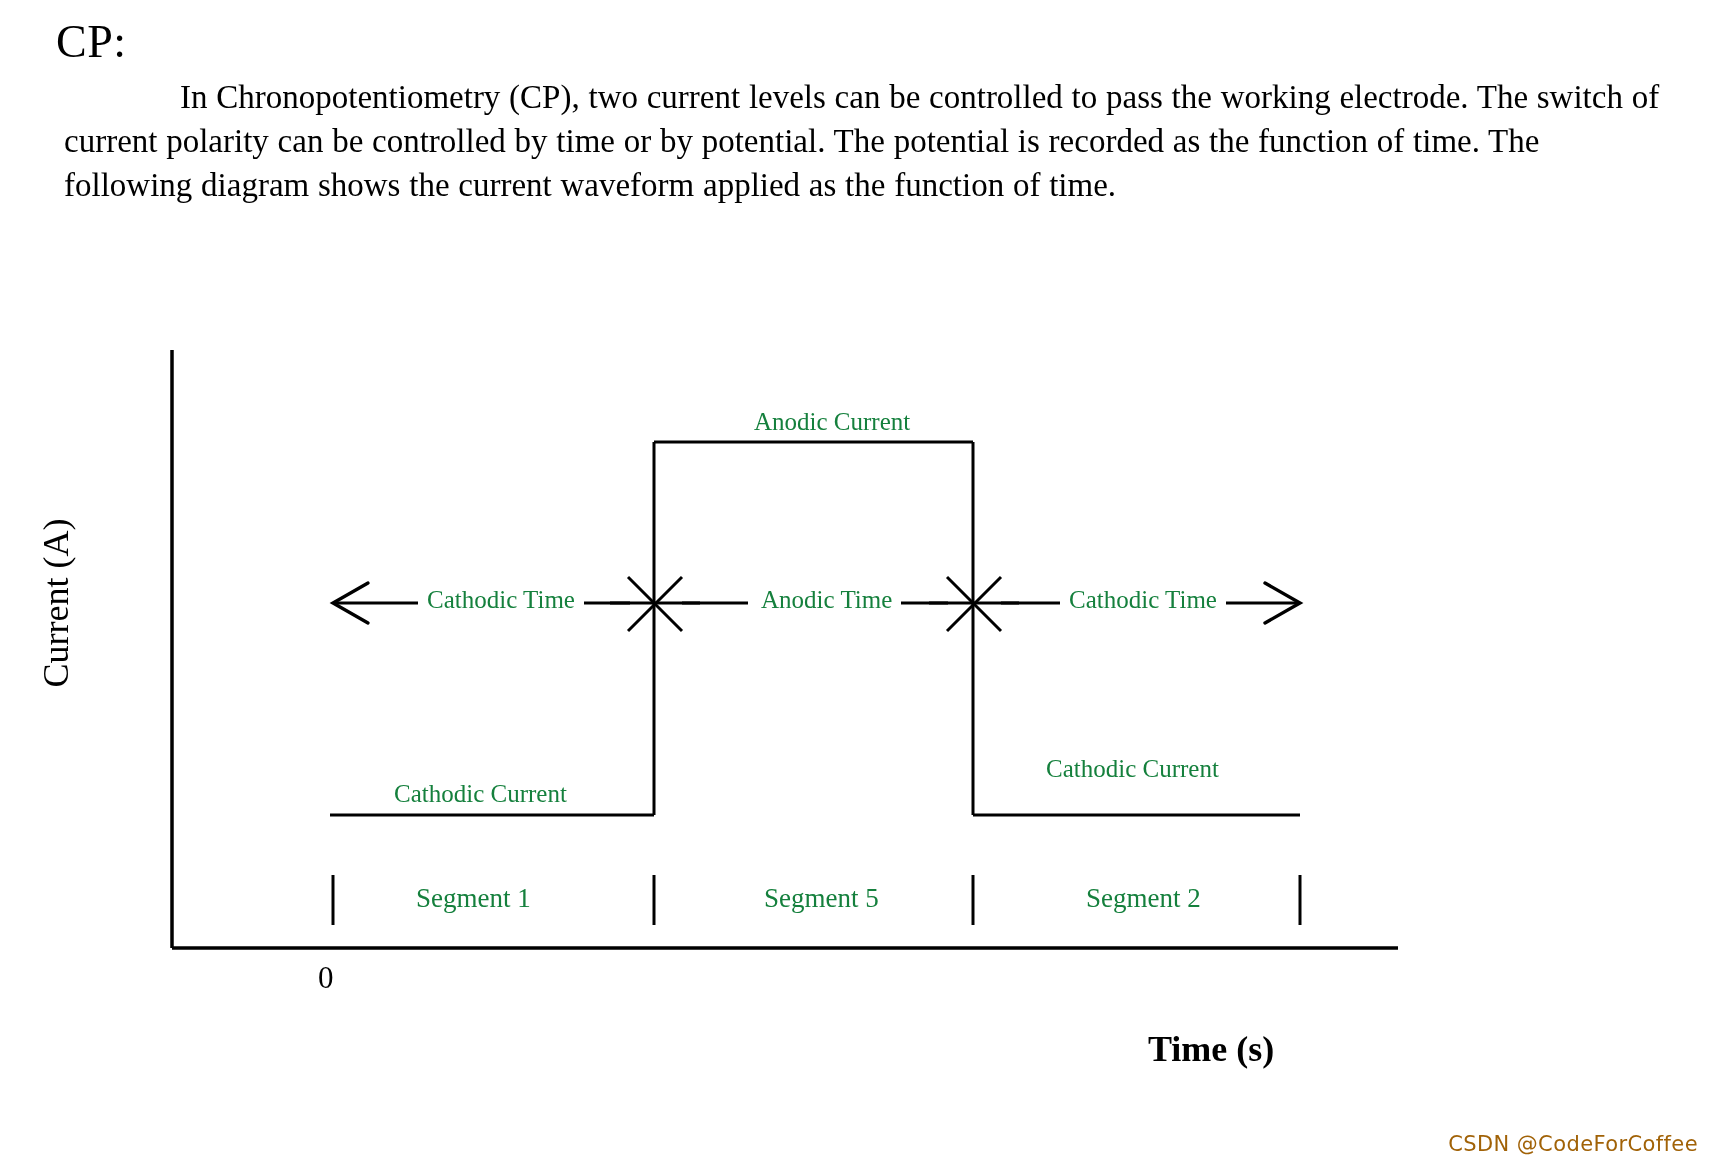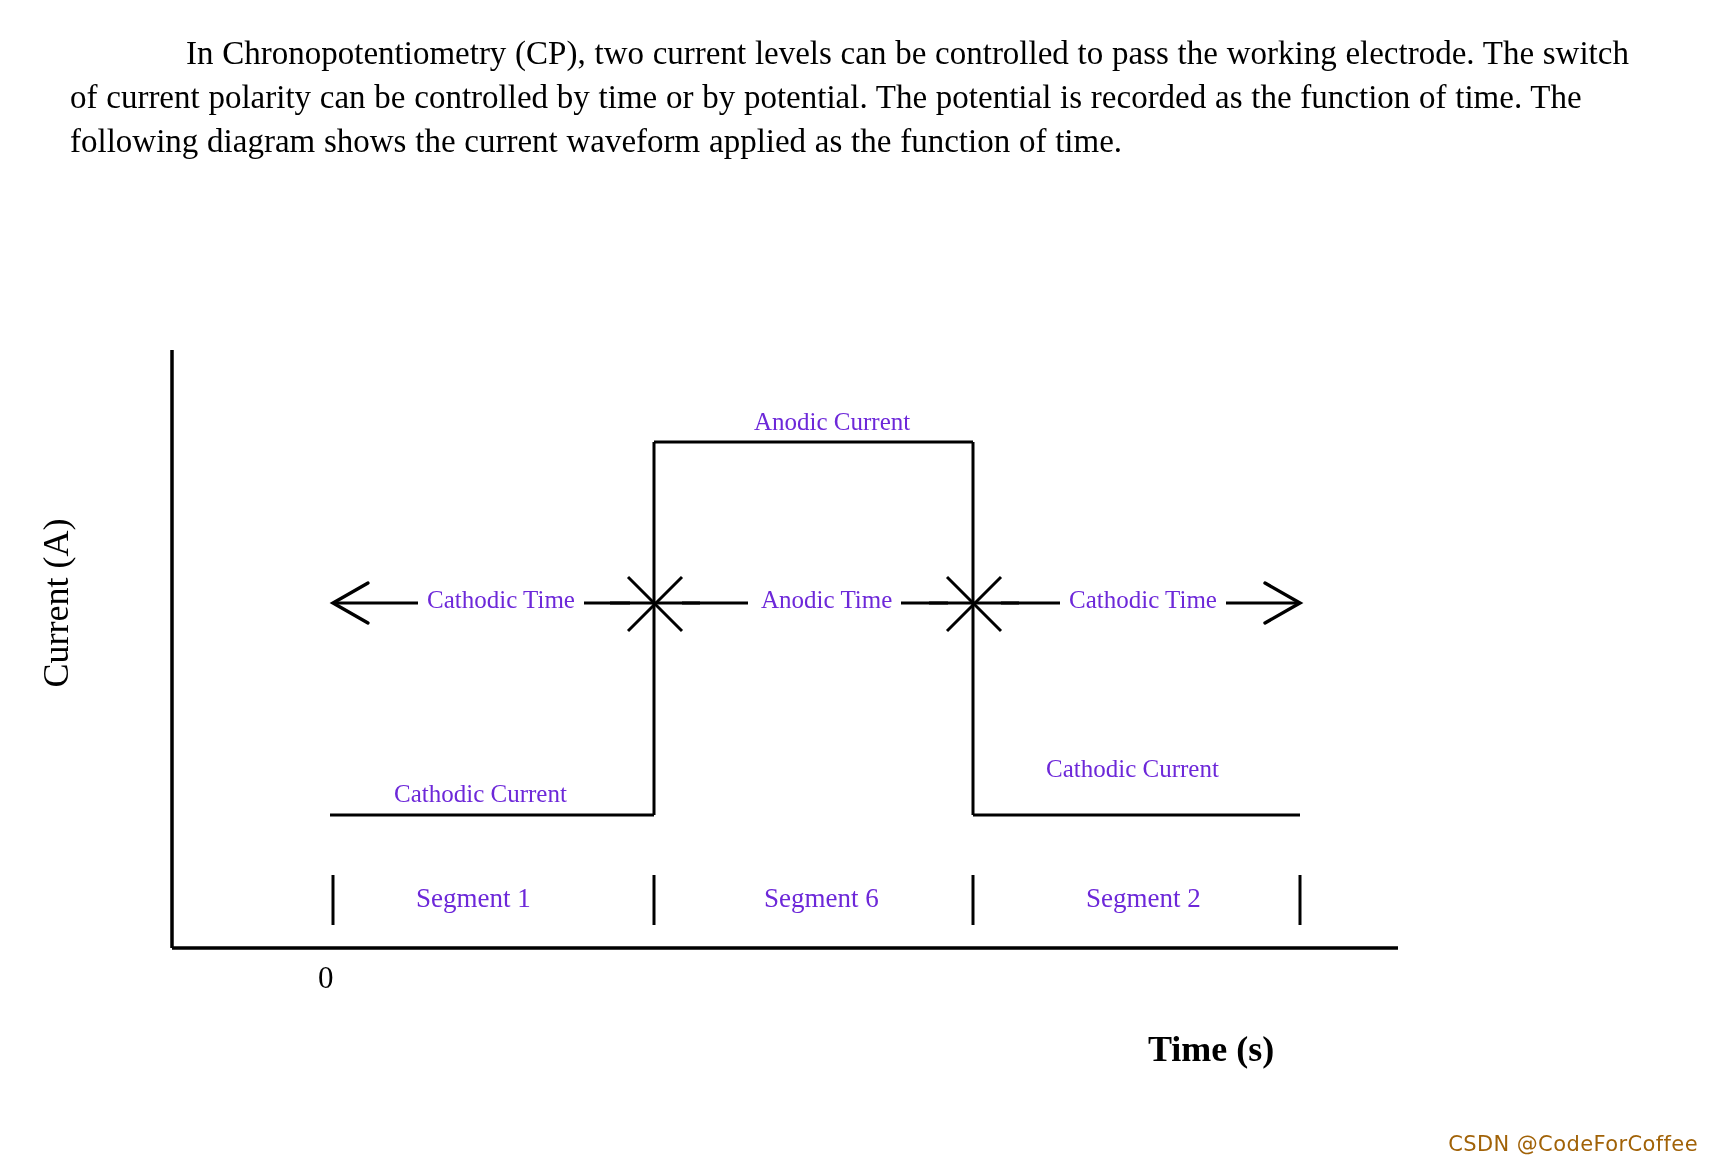--- a/index.html
+++ b/index.html
@@ -26,21 +26,21 @@
   #doc-heading {
     font-size: 46px;
     line-height: 1.05;
     font-weight: 400;
     margin: 0 0 10px 0;
     letter-spacing: 0.5px;
   }
   #doc-paragraph {
     font-size: 33px;
     line-height: 1.33;
-    margin: 14px;
+    margin: 8px;
     text-indent: 116px;
     text-align: left;
     word-spacing: 0.5px;
   }
 
   
   #figure {
     position: absolute;
     left: 0;
     top: 300px;
@@ -50,21 +50,21 @@
   #figure-svg {
     position: absolute;
     left: 0;
     top: 0;
   }
 
   .fig-label {
     position: absolute;
     font-family: "Liberation Serif", "DejaVu Serif", serif;
     font-size: 25px;
-    color: #6d28d9;
+    color: #15803d;
     white-space: nowrap;
     background: #ffffff;
     padding: 0 9px;
   }
   .fig-label.seg {
     font-size: 27px;
   }
   .axis-title {
     position: absolute;
     font-family: "Liberation Serif", "DejaVu Serif", serif;
@@ -111,20 +111,21 @@
     font-family: "DejaVu Sans", "Liberation Sans", sans-serif;
     font-size: 21px;
     color: #a16207;
     letter-spacing: 0.4px;
   }
 </style>
 </head>
 <body>
 
 <div id="doc-text">
+  <h1 id="doc-heading">CP:</h1>
   <p id="doc-paragraph">In Chronopotentiometry (CP), two current levels can be controlled to pass the working electrode. The switch of current polarity can be controlled by time or by potential. The potential is recorded as the function of time. The following diagram shows the current waveform applied as the function of time.</p>
 </div>
 
 <div id="figure">
 
   <svg id="figure-svg" width="1718" height="866" viewBox="0 0 1718 866">
 
     <line x1="172" y1="50" x2="172" y2="648" stroke="#000" stroke-width="3.5"></line>
 
     <line x1="172" y1="648" x2="1398" y2="648" stroke="#000" stroke-width="3.5"></line>
@@ -181,21 +182,21 @@
   <div class="fig-label" id="lbl-anodic-time">Anodic Time</div>
 
   <div class="fig-label" id="lbl-cathodic-time-2">Cathodic Time</div>
 
   <div class="fig-label" id="lbl-cathodic-current-1">Cathodic Current</div>
 
   <div class="fig-label" id="lbl-cathodic-current-2">Cathodic Current</div>
 
   <div class="fig-label seg" id="lbl-seg-1">Segment 1</div>
 
-  <div class="fig-label seg" id="lbl-seg-2">Segment 6</div>
+  <div class="fig-label seg" id="lbl-seg-2">Segment 5</div>
 
   <div class="fig-label seg" id="lbl-seg-3">Segment 2</div>
 
   <div class="axis-title" id="y-axis-title">Current (A)</div>
 
   <div class="axis-title" id="x-axis-title">Time (s)</div>
 
   <div id="zero-label">0</div>
 </div>
 

